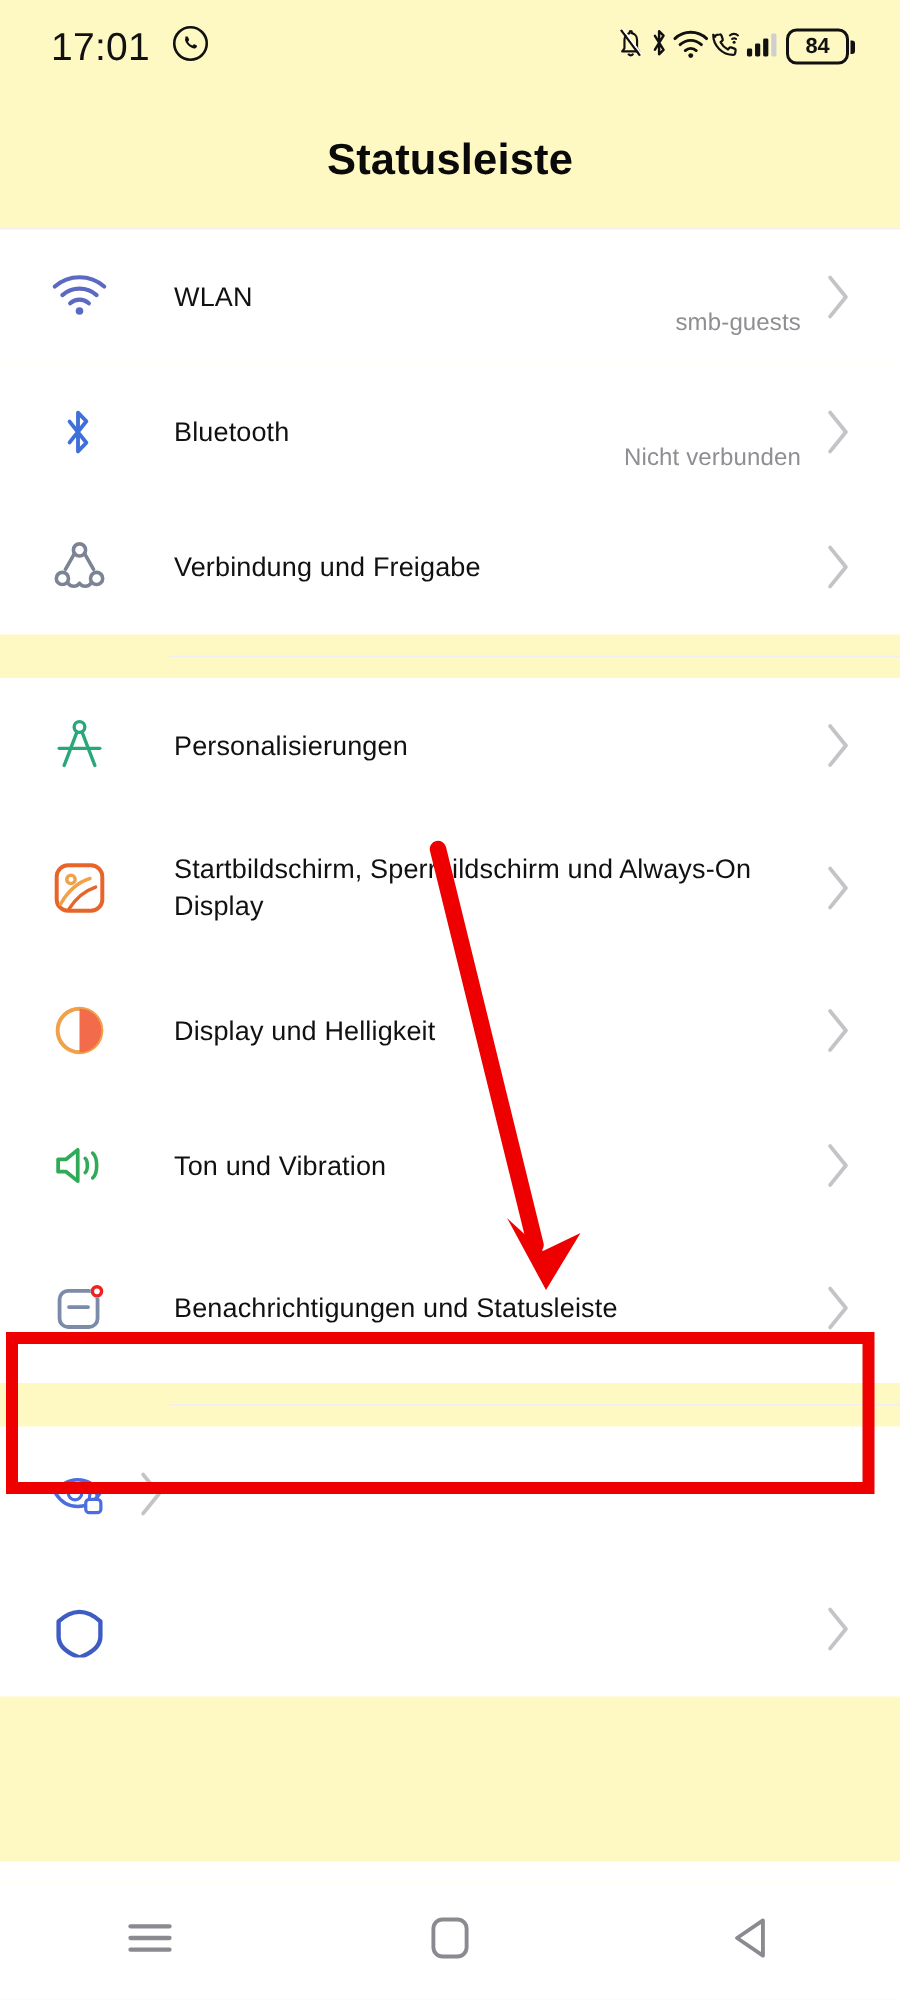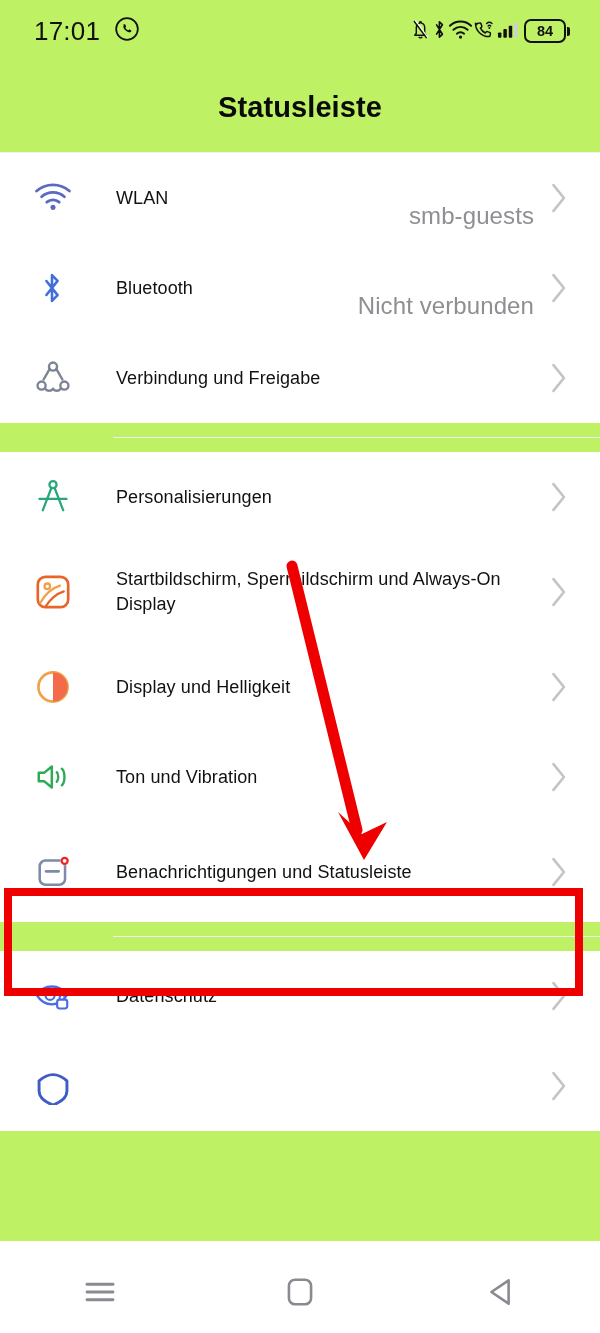--- a/index.html
+++ b/index.html
@@ -2,21 +2,21 @@
 <html><head>
 <meta charset="utf-8">
 <style>
   * { box-sizing: border-box; margin: 0; padding: 0; }
   html, body {
     width: 600px; height: 1333px;
     background: #ffffff;
     font-family: "Liberation Sans", sans-serif;
     overflow: hidden;
   }
-  #phone { position: relative; width: 600px; height: 1333px; background: #bef264; }
+  #phone { position: relative; width: 600px; height: 1333px; background: #fef9c3; }
 
   
   .statusbar {
     position: absolute; top: 0; left: 0; width: 600px; height: 62px;
     display: flex; align-items: center; justify-content: space-between;
     padding: 0 30px 0 34px;
   }
   .sb-left { display: flex; align-items: center; gap: 14px; }
   .sb-clock { font-size: 26px; color: #111; letter-spacing: .2px; font-weight: 400; }
   .sb-right { display: flex; align-items: center; }
@@ -42,21 +42,21 @@
   .row {
     position: relative; display: flex; align-items: center;
     padding: 0 30px 0 34px; min-height: 90px; background: #fff;
   }
   .row.tall { min-height: 100px; }
   .row-ic { width: 56px; min-width: 56px; display: flex; align-items: center; justify-content: flex-start; }
   .row-label {
     flex: 1; font-size: 18px; color: #111; line-height: 1.38;
     padding-left: 26px; letter-spacing: .1px;
   }
-  .row-val { font-size: 24px; color: #8e8e93; white-space: nowrap; padding-right: 14px; letter-spacing: .1px; margin-top: 36px; }
+  .row-val { font-size: 16px; color: #8e8e93; white-space: nowrap; padding-right: 14px; letter-spacing: .1px; margin-top: 36px; }
   .chev { width: 22px; min-width: 22px; display: flex; align-items: center; justify-content: center; }
   .group-sep { height: 1px; background: #efeff0; margin: 14px 0 14px 113px; }
 
   
   .hl-box {
     position: absolute; left: 4px; top: 888px; width: 579px; height: 108px;
     border: 8px solid #ee0000; background: transparent; pointer-events: none; z-index: 6;
   }
 
   
@@ -288,21 +288,20 @@
 
       <div class="row">
         <span class="row-ic">
           <svg width="38" height="38" viewBox="0 0 32 28">
               <path d="M2.5 13.5C5.5 8.6 10 6 15 6s9.5 2.6 12.5 7.5C24.5 18.4 20 21 15 21S5.5 18.4 2.5 13.5z" fill="none" stroke="#4a6ee0" stroke-width="2"></path>
               <circle cx="13.5" cy="13.5" r="3.8" fill="none" stroke="#4a6ee0" stroke-width="1.8"></circle>
               <rect x="19.5" y="17" width="8.5" height="7.5" rx="2" fill="#fff" stroke="#4a6ee0" stroke-width="1.8"></rect>
               <path d="M21.6 17v-1.8a2.1 2.1 0 0 1 4.3 0V17" fill="none" stroke="#4a6ee0" stroke-width="1.7"></path>
             </svg>
         </span>
-        <span class="row-label">Datenschutz</span>
         <span class="chev">
           <svg width="20" height="32" viewBox="0 0 14 26">
               <path d="M2.5 2.5L11 13l-8.5 10.5" fill="none" stroke="#c4c4c8" stroke-width="2.1" stroke-linecap="round" stroke-linejoin="round"></path>
             </svg>
         </span>
       </div>
 
       <div class="row">
         <span class="row-ic">
           <svg width="38" height="38" viewBox="0 0 30 30">

